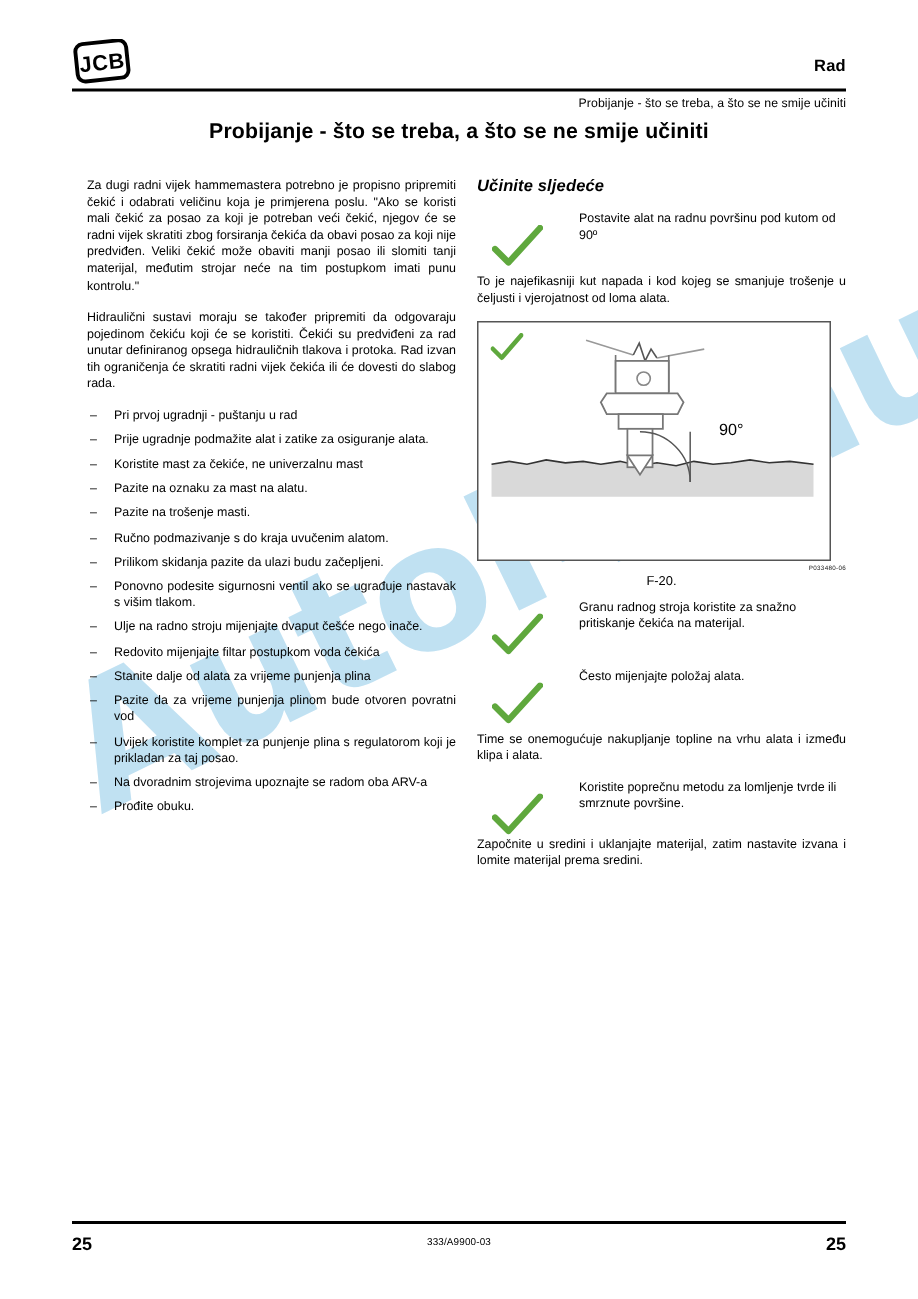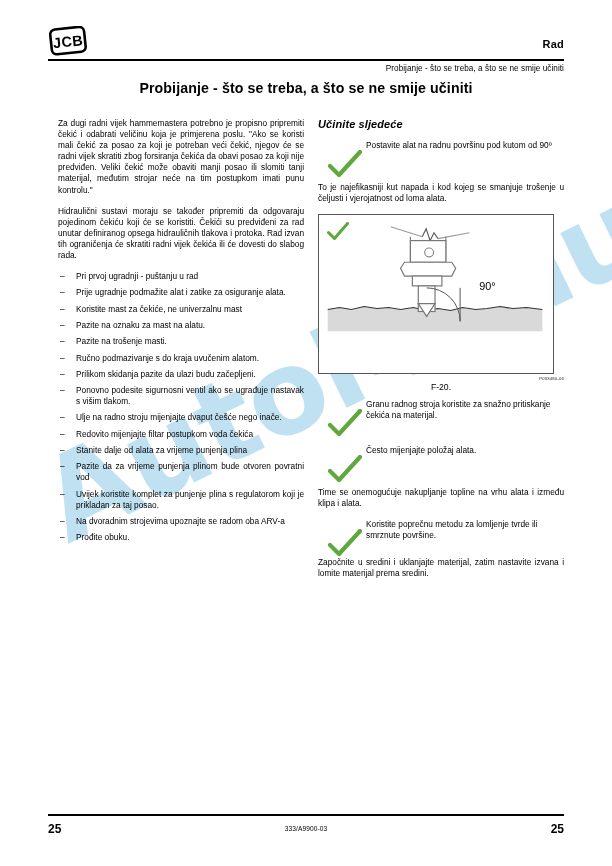--- a/index.html
+++ b/index.html
@@ -149,21 +149,21 @@
     margin-bottom: 4px;
   }
   .check-block .check {
     position: absolute;
     left: 10px;
     top: 10px;
     width: 34px;
     height: 30px;
   }
   .check-block .check-text {
-    margin-left: 48px;
+    margin-left: 68px;
     font-size: 8.3px;
     line-height: 11.1px;
   }
 
   
   #figure-wrap {
     margin: 6px 0 0 0;
   }
   .figure-box {
     position: relative;

